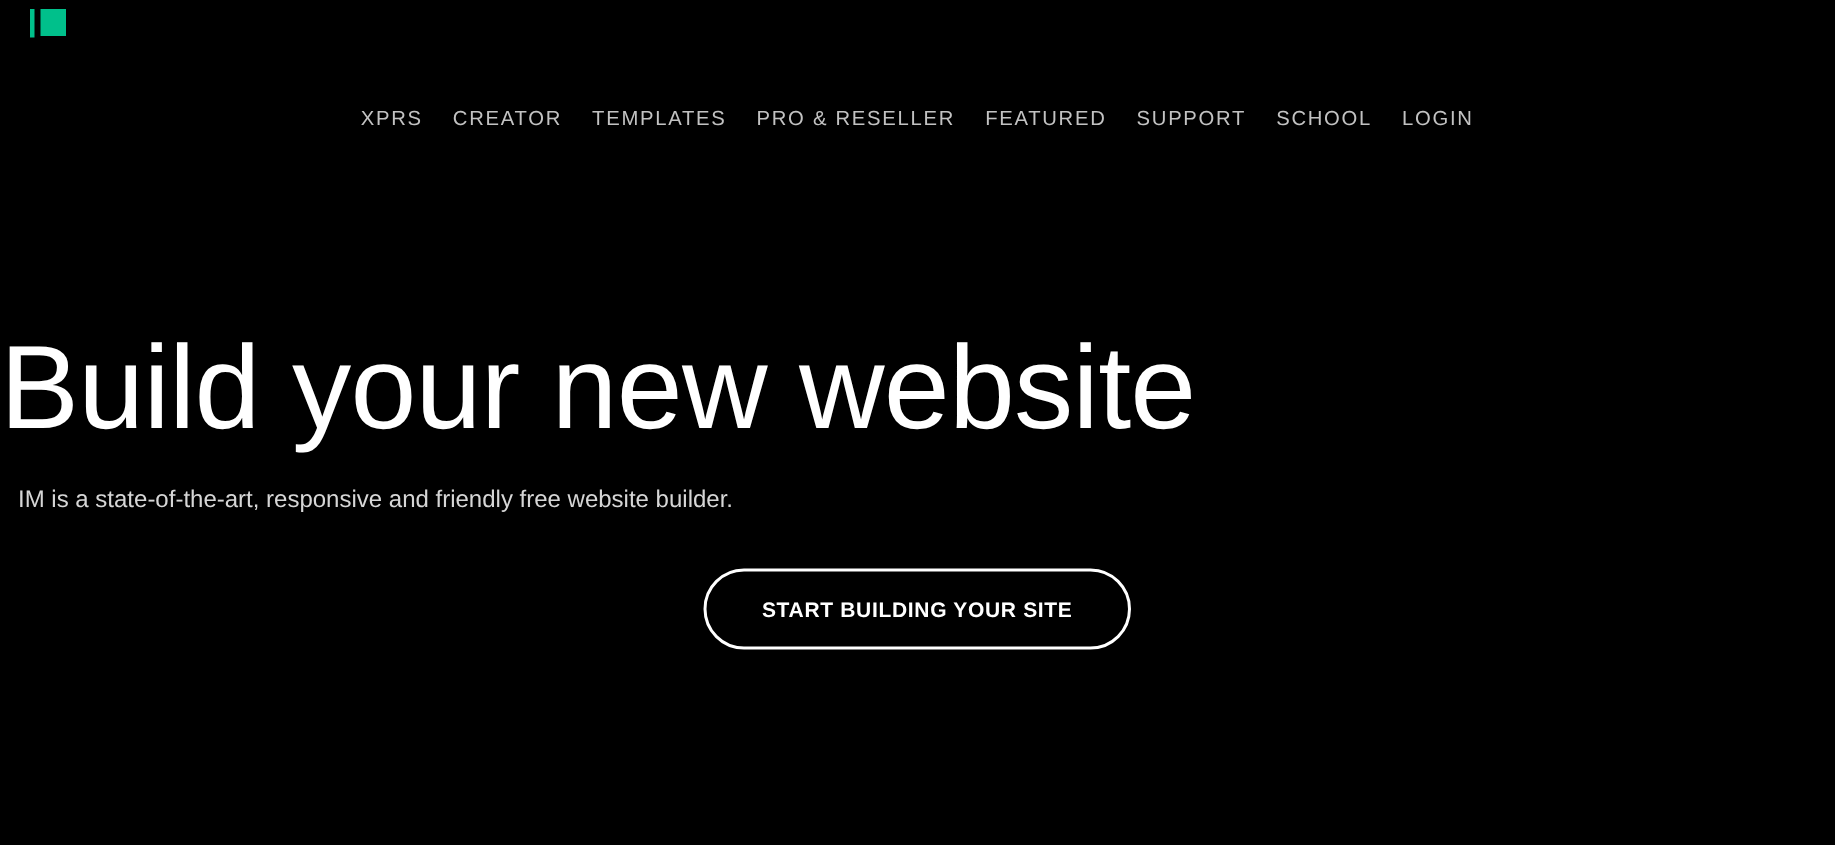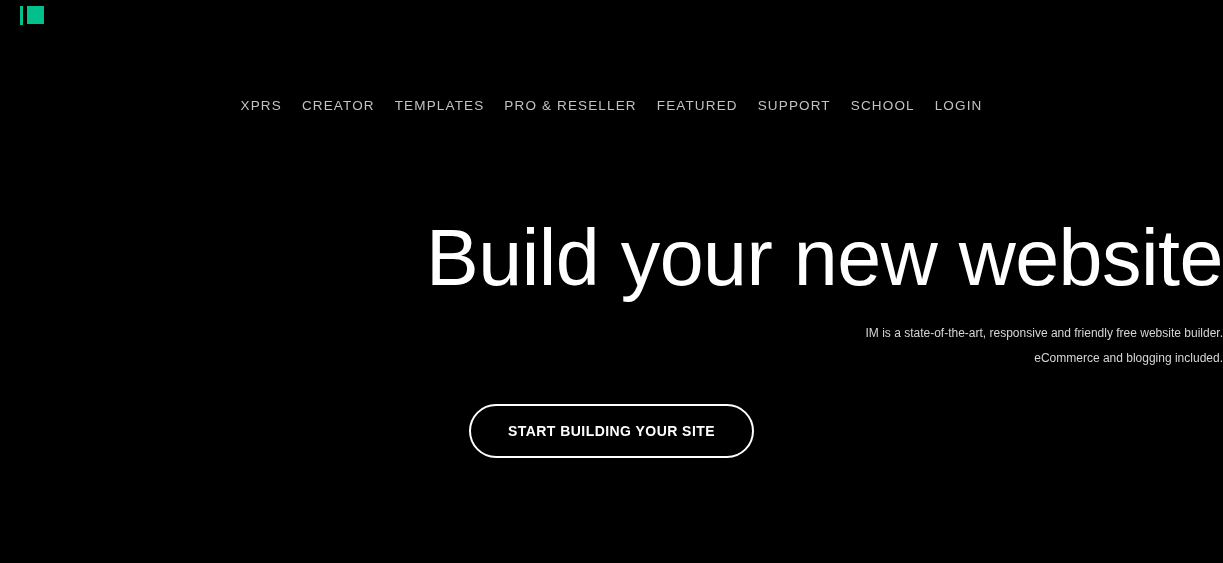--- a/index.html
+++ b/index.html
@@ -50,57 +50,56 @@
 
   
   .nav {
     position: absolute;
     top: 70px;
     left: 0;
     width: 1223px;
     display: flex;
     justify-content: center;
     align-items: center;
-    margin-top: 27px;
   }
   .nav-item {
     color: #c2c2c2;
     font-size: 13.5px;
     letter-spacing: 1.15px;
     text-transform: uppercase;
     text-decoration: none;
     padding: 0 10px;
     line-height: 18px;
     white-space: nowrap;
     font-weight: 400;
     cursor: pointer;
   }
 
   
   .hero {
     position: absolute;
     top: 215px;
     left: 0;
     width: 1223px;
-    text-align: right;
+    text-align: left;
   }
   .hero-title {
     margin: 0;
     color: #ffffff;
     font-size: 79px;
     font-weight: 300;
     line-height: 1.08;
     letter-spacing: -0.5px;
     font-family: "Liberation Sans", sans-serif;
     -webkit-font-smoothing: antialiased;
   }
   .hero-sub {
-    margin: 21px 0 0 0;
+    margin: 21px 0 0 12px;
     color: #d6d6d6;
-    font-size: 12px;
+    font-size: 16px;
     font-weight: 400;
     line-height: 25px;
   }
   .hero-sub-line { display: block; }
 
   
   .hero-actions {
     margin-top: 33px;
     display: flex;
     justify-content: center;
@@ -148,21 +147,20 @@
     <a class="nav-item" href="#">SUPPORT</a>
     <a class="nav-item" href="#">SCHOOL</a>
     <a class="nav-item" href="#">LOGIN</a>
   </nav>
 
   <section class="hero">
     <h1 class="hero-title">Build your new website</h1>
 
     <p class="hero-sub">
       <span class="hero-sub-line">IM is a state-of-the-art, responsive and friendly free website builder.</span>
-      <span class="hero-sub-line">eCommerce and blogging included.</span>
     </p>
 
     <div class="hero-actions">
       <a class="btn" href="#">START BUILDING YOUR SITE</a>
     </div>
   </section>
 
 </div>
 
 </body></html>

